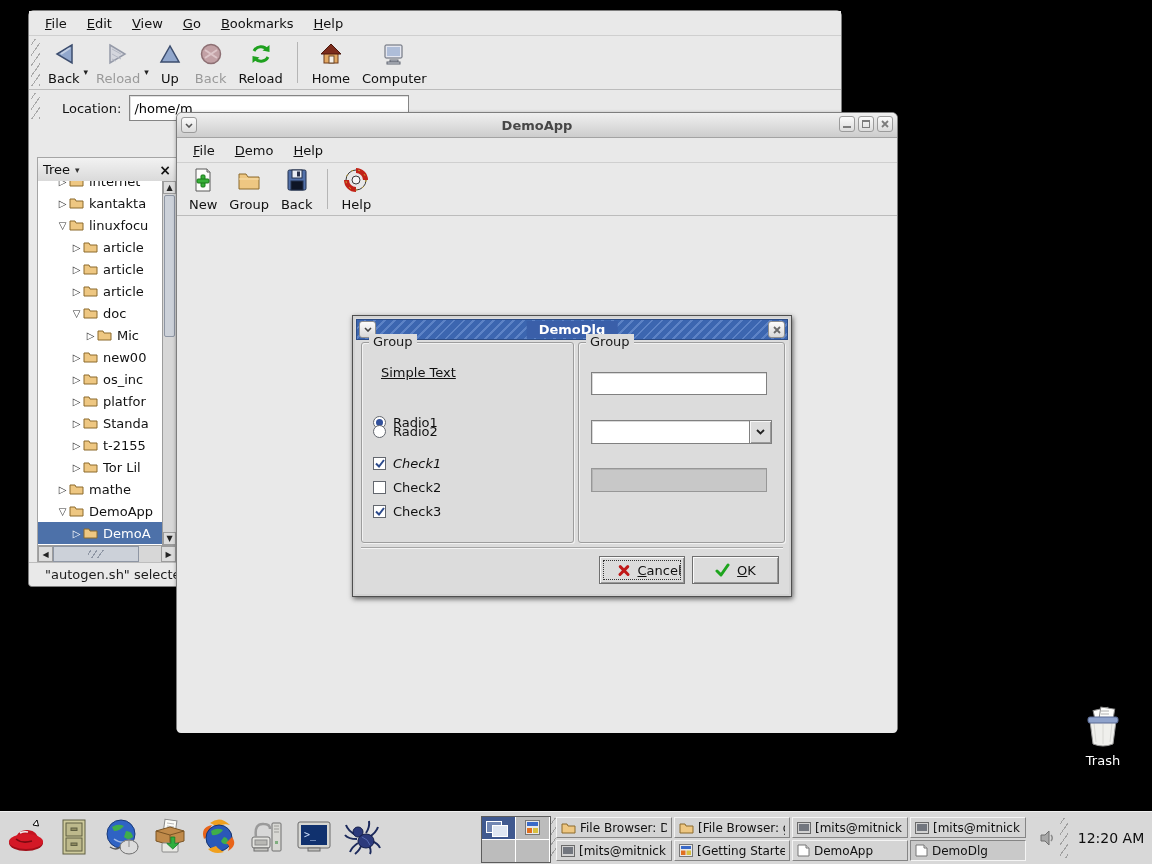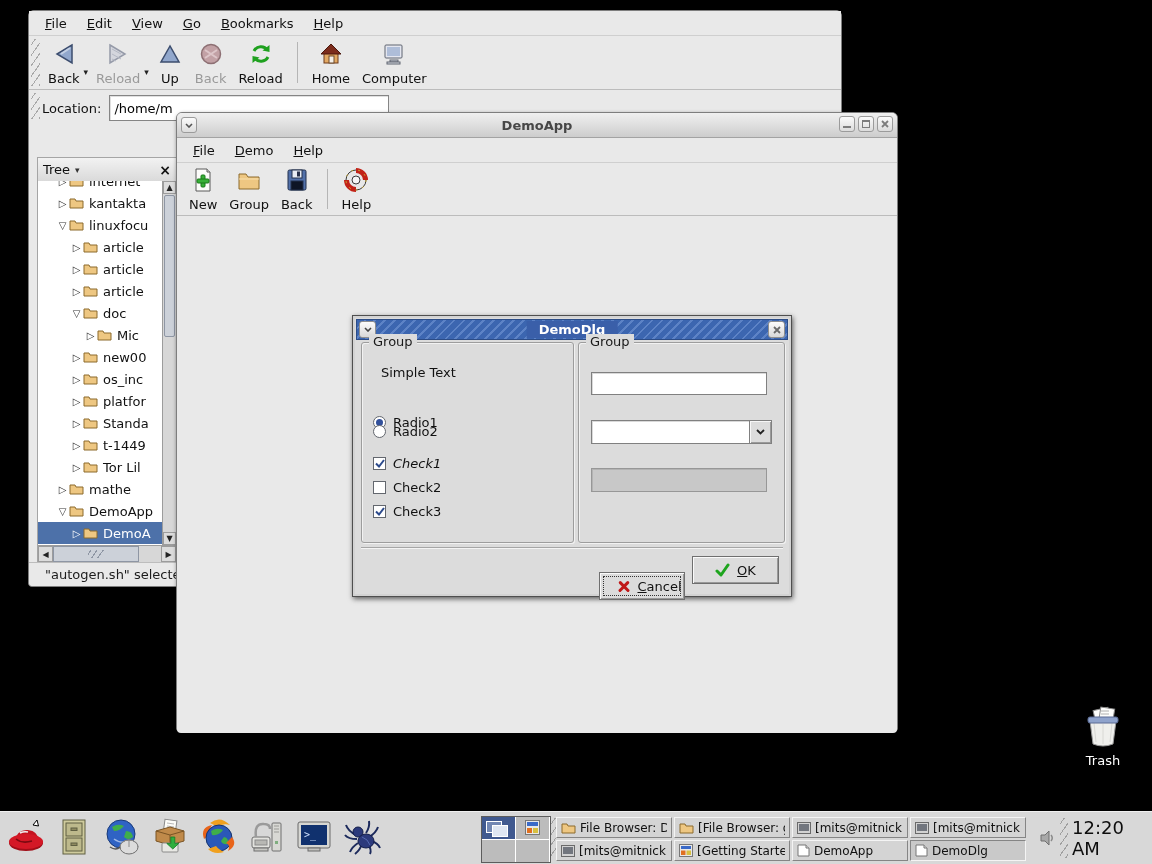--- a/index.html
+++ b/index.html
@@ -29,21 +29,21 @@
   .toolbar{display:flex;align-items:center;background:#e9e9e9;border-bottom:1px solid #bcbcbc;}
   .handle{width:9px;align-self:stretch;margin:3px 2px;
           background:repeating-linear-gradient(125deg,rgba(0,0,0,0) 0 3px,#a8a8a8 3px 4px,rgba(0,0,0,0) 4px 6px);}
   .tb-item{display:flex;flex-direction:column;align-items:center;padding:3px 6px;gap:1px;}
   .tb-item .lbl{font-size:13px;white-space:nowrap;}
   .tb-item.disabled .lbl{color:#9a9a9a;}
   .tb-drop{font-size:9px;color:#222;align-self:flex-end;margin:0 2px 12px -2px;}
   .tb-sep{width:1px;align-self:stretch;margin:6px 8px;background:#b5b5b5;}
   
   .locbar{display:flex;align-items:center;height:36px;background:#e9e9e9;}
-  .loc-label{margin:0 8px 0 0;}
+  .loc-label{margin:0 8px 0 20px;}
   .loc-input{height:24px;border:1px solid #858585;background:#fff;padding:0 4px;
              font:13px "DejaVu Sans",sans-serif;box-shadow:inset 1px 1px 0 rgba(0,0,0,.12);}
   .side-pane{position:absolute;left:8px;top:146px;width:140px;height:406px;
              border:1px solid #a5a5a5;background:#fff;box-sizing:border-box;}
   .pane-header{height:23px;background:linear-gradient(#f2f2f2,#dadada);border-bottom:1px solid #a8a8a8;
                display:flex;align-items:center;padding:0 5px;}
   .pane-header .caret{font-size:9px;margin-left:5px;color:#333;}
   .pane-close{margin-left:auto;font-weight:bold;font-size:14px;color:#111;line-height:1;}
   .tree-wrap{position:absolute;top:23px;left:0;right:14px;bottom:17px;overflow:hidden;background:#fff;}
   .tree-row{height:22px;display:flex;align-items:center;white-space:nowrap;overflow:hidden;}
@@ -122,21 +122,21 @@
   .tb-handle{position:absolute;top:6px;width:8px;height:40px;
        background:repeating-linear-gradient(125deg,rgba(0,0,0,0) 0 3px,#9f9f9f 3px 4px,rgba(0,0,0,0) 4px 6px);}
   #window-list{position:absolute;left:556px;top:5px;display:grid;
                grid-template-columns:repeat(4,116px);grid-auto-rows:21px;gap:2px;}
   .wl-btn{display:flex;align-items:center;gap:4px;padding:0 4px;background:#d4d4d4;
           border:1px solid;border-color:#f4f4f4 #858585 #858585 #f4f4f4;box-sizing:border-box;
           font-size:12px;overflow:hidden;white-space:nowrap;}
   .wl-btn.pressed{background:#c9c9c9;border-color:#858585 #f4f4f4 #f4f4f4 #858585;}
   .wl-btn .wlab{overflow:hidden;}
   #clock{position:absolute;left:1072px;top:0;width:78px;height:52px;display:flex;
-         align-items:center;justify-content:center;font-size:18px;color:#0d0d0d;}
+         align-items:center;justify-content:center;font-size:14px;color:#0d0d0d;}
   #volume{position:absolute;left:1040px;top:18px;}
   
   #trash{position:absolute;left:1076px;top:704px;width:54px;text-align:center;}
   #trash .tlabel{color:#fff;font-size:13px;margin-top:2px;text-shadow:1px 1px 1px #000;}
 </style>
 </head>
 <body>
 
 <div id="stage">
 
@@ -329,21 +329,21 @@
             </span>
             <span class="tlabel">Standa</span>
           </div>
           <div class="tree-row" style="padding-left: 32px;">
             <span class="expander">▷</span>
             <span class="fold">
               <svg width="15" height="12" viewBox="0 0 15 12">
                 <path d="M1 3 L1 11 L14 11 L14 4 L7 4 L6 2 L1 2 Z" fill="#eec782" stroke="#8c6a2c"></path>
               </svg>
             </span>
-            <span class="tlabel">t-1449</span>
+            <span class="tlabel">t-2155</span>
           </div>
           <div class="tree-row" style="padding-left: 32px;">
             <span class="expander">▷</span>
             <span class="fold">
               <svg width="15" height="12" viewBox="0 0 15 12">
                 <path d="M1 3 L1 11 L14 11 L14 4 L7 4 L6 2 L1 2 Z" fill="#eec782" stroke="#8c6a2c"></path>
               </svg>
             </span>
             <span class="tlabel">Tor Lil</span>
           </div>
@@ -482,41 +482,41 @@
       <span class="dlg-btn" style="margin-left:auto;margin-right:2px;">
         <svg class="glyph" width="8" height="8">
             <path d="M1 1 L7 7 M7 1 L1 7" stroke="#6a6a6a" stroke-width="1.8"></path>
           </svg>
       </span>
     </div>
 
     <div class="groupbox" style="left:8px;top:26px;width:211px;height:199px;">
       <span class="gb-label">Group</span>
     </div>
-    <div class="ctl-row" style="left:28px;top:49px;">
+    <div class="ctl-row" style="left:28px;top:49px;text-decoration:underline;">
       <span>Simple Text</span>
     </div>
 
     <div class="groupbox" style="left:225px;top:26px;width:205px;height:199px;">
       <span class="gb-label">Group</span>
     </div>
     <input class="qinput" style="left: 238px; top: 56px; width: 176px; height: 23px;" value="">
     <div class="combo" style="left:238px;top:104px;width:181px;height:24px;">
       <span class="combo-field"></span>
       <span class="combo-btn">
         <svg width="9" height="6" viewBox="0 0 9 6">
             <polyline points="1,1 4.5,4.5 8,1" fill="none" stroke="#222" stroke-width="1.8"></polyline>
           </svg>
       </span>
     </div>
     <div class="disabled-field" style="left:238px;top:152px;width:176px;height:24px;"></div>
 
     <div class="dlg-sep" style="top:231px;"></div>
 
-    <div class="qbtn" style="left:246px;top:256px;width:86px;height:28px;padding-left:16px;">
+    <div class="qbtn" style="left:246px;top:240px;width:86px;height:28px;padding-left:16px;">
       <span class="focus-rect"></span>
       <span class="xmark">
           <i></i>
           <i></i>
         </span>
       <span id="cancel-label"><span class="ul">C</span>ancel</span>
     </div>
     <div class="qbtn" style="left:339px;top:240px;width:87px;height:28px;">
       <span style="display:flex;">
         <svg width="15" height="14" viewBox="0 0 15 14">

